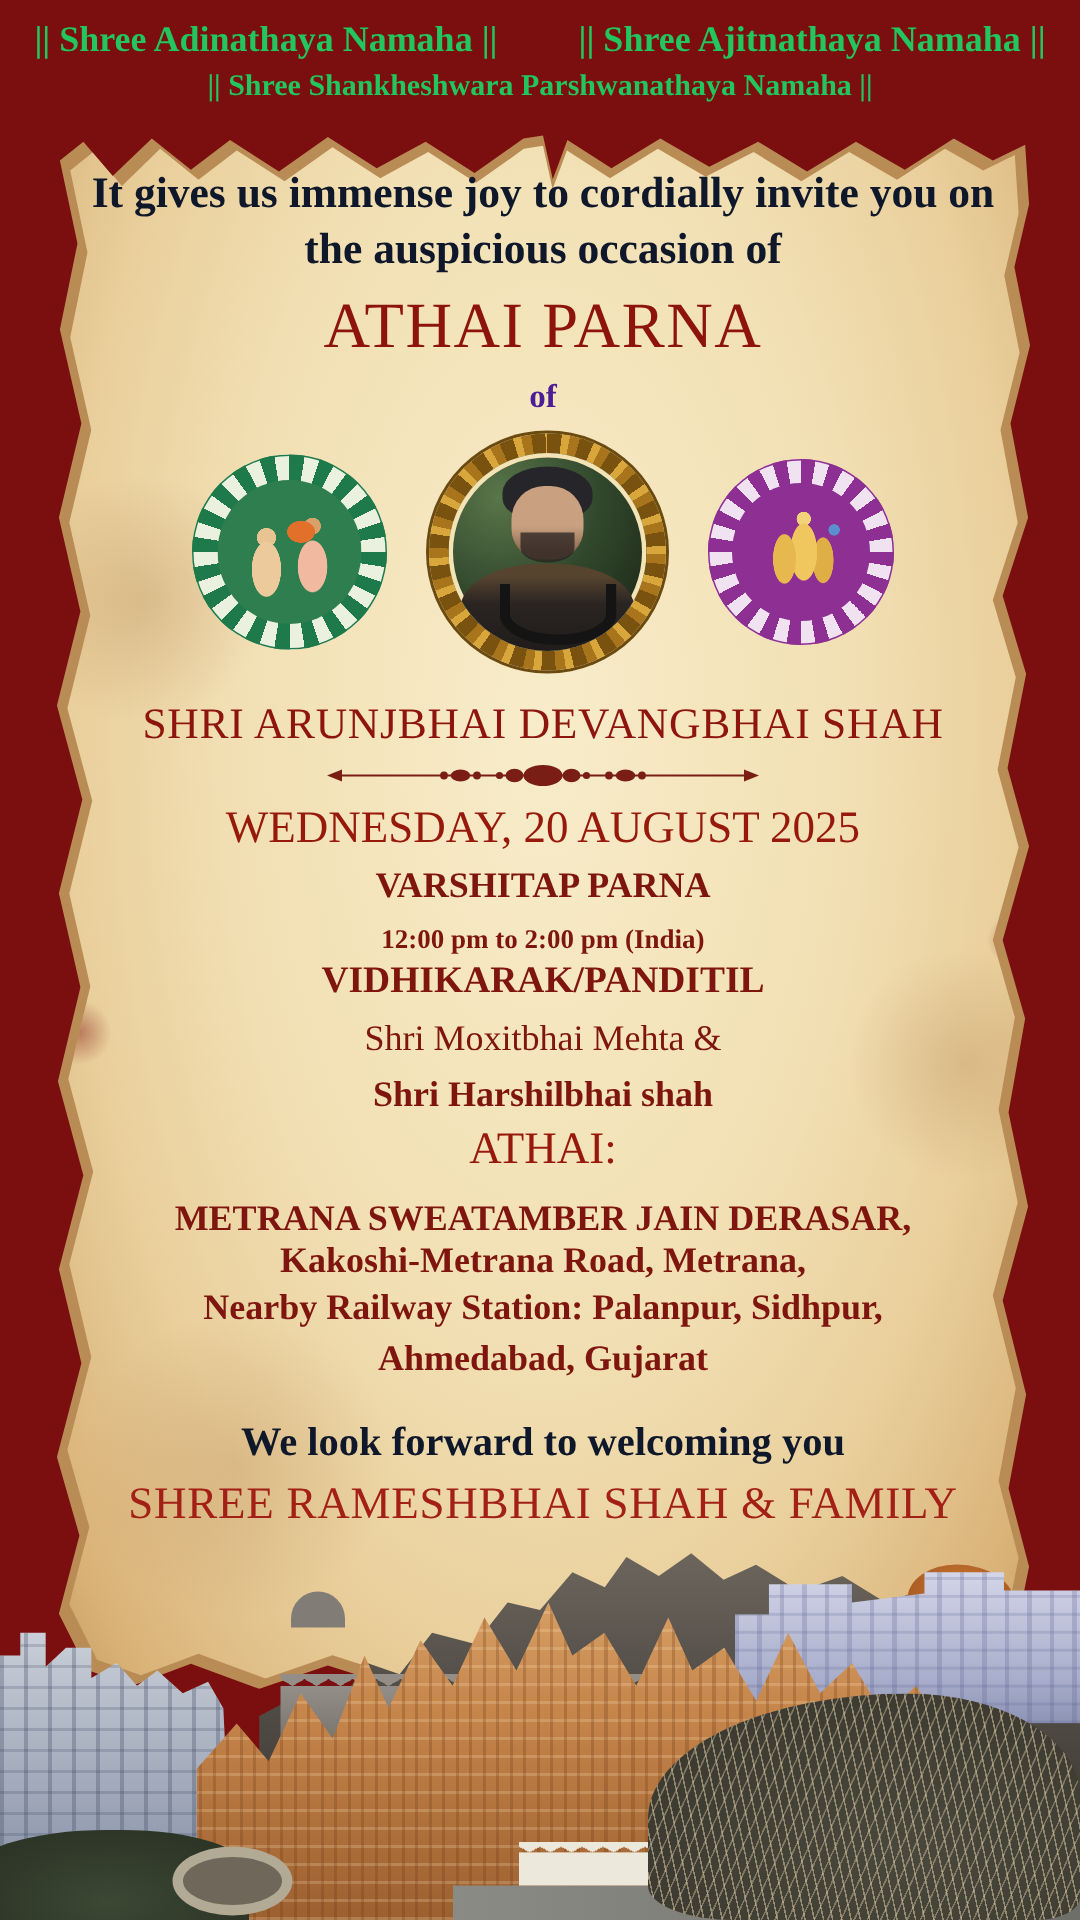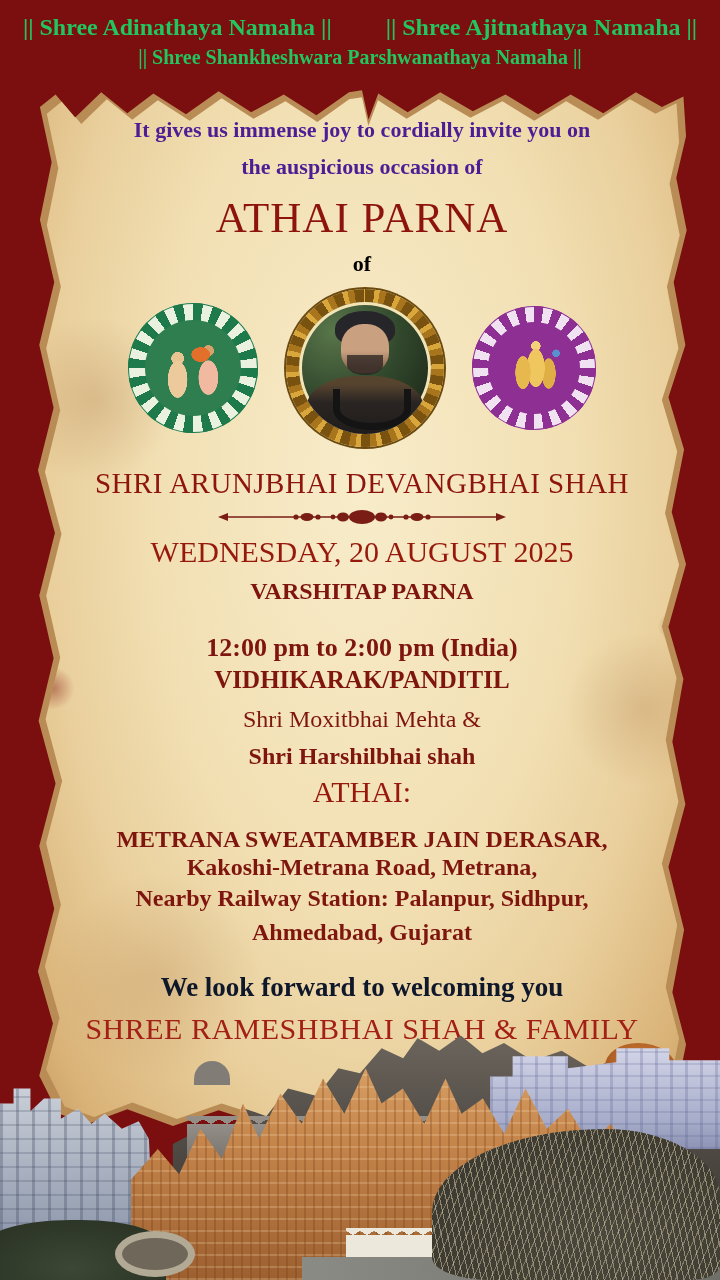--- a/index.html
+++ b/index.html
@@ -23,23 +23,23 @@
     clip-path:inherit;
     background-image:
       radial-gradient(circle at 1.5% 58%, rgba(130,20,15,.45), transparent 2.5%),
       radial-gradient(circle at 99% 52%, rgba(130,20,15,.38), transparent 2%),
       radial-gradient(circle at 8% 30%, rgba(150,90,40,.22), transparent 9%),
       radial-gradient(circle at 94% 60%, rgba(150,90,40,.20), transparent 9%),
       radial-gradient(circle at 18% 86%, rgba(150,90,40,.18), transparent 10%),
       radial-gradient(ellipse at 50% 38%, #f8ecca 0%, #f2e0b4 45%, #e9cf9c 70%, #d9b277 92%, #caa065 100%);
   }
   .parch-content{position:absolute;inset:0;text-align:center;color:#7e150e;}
-  .t-intro{font-size:22px;font-weight:bold;line-height:37px;margin-top:27px;color:#4c1d95;}
+  .t-intro{font-size:29px;font-weight:bold;line-height:37px;margin-top:27px;color:#0f172a;}
   .t-title{font-size:43px;letter-spacing:1px;margin-top:8px;color:#8d140c;}
-  .t-of{font-size:22px;font-weight:bold;margin-top:9px;color:#000000;}
+  .t-of{font-size:22px;font-weight:bold;margin-top:9px;color:#4c1d95;}
   
   .medallions{display:flex;justify-content:center;align-items:center;gap:28px;margin-top:8px;height:166px;}
   .ring{border-radius:50%;display:flex;align-items:center;justify-content:center;}
   .ring-green{width:130px;height:130px;background:repeating-conic-gradient(#1e7a4b 0deg 9deg,#eaf2df 9deg 18deg);box-shadow:0 0 0 1px #1e7a4b inset;}
   .ring-gold{width:158px;height:158px;background:repeating-conic-gradient(#7a5210 0deg 7deg,#d9a63c 7deg 11deg,#a8741c 11deg 16deg);box-shadow:0 0 0 2px #6b4a10;}
   .ring-purple{width:124px;height:124px;background:repeating-conic-gradient(#8e2f93 0deg 9deg,#f0e2f0 9deg 18deg);box-shadow:0 0 0 1px #8e2f93 inset;}
   .inner{border-radius:50%;position:relative;overflow:hidden;}
   .inner-green{width:96px;height:96px;
     background:
       radial-gradient(ellipse 16px 30px at 34% 62%, #ecca9c 60%, transparent 62%),
@@ -61,21 +61,21 @@
   .person-hair{position:absolute;left:27%;top:7%;width:46%;height:27%;background:#26262a;border-radius:50% 50% 42% 42%;}
   .person-face{position:absolute;left:32%;top:17%;width:36%;height:37%;background:linear-gradient(180deg,#c9a181 55%,#8c6a50 88%);border-radius:46% 46% 42% 42%;}
   .person-beard{position:absolute;left:36%;top:40%;width:28%;height:15%;background:rgba(40,34,32,.75);border-radius:0 0 50% 50%;}
   .person-body{position:absolute;left:6%;top:56%;width:88%;height:50%;background:linear-gradient(180deg,#57442f 12%,#2a2523 40%,#1d1a19);border-radius:45% 45% 0 0;}
   .person-phones{position:absolute;left:26%;top:66%;width:48%;height:26%;border:7px solid #141414;border-top:none;border-radius:0 0 50% 50%;}
   
   .t-name{font-size:29px;letter-spacing:.5px;margin-top:16px;color:#8d150e;}
   .divider{margin:8px auto 0;display:block;}
   .t-date{font-size:30px;margin-top:9px;color:#97190c;}
   .t-parna{font-size:24px;font-weight:bold;margin-top:9px;}
-  .t-time{font-size:26px;font-weight:bold;margin-top:28px;}
+  .t-time{font-size:18px;font-weight:bold;margin-top:11px;}
   .t-vidhi{font-size:25px;font-weight:bold;margin-top:3px;}
   .t-pandit{font-size:24px;font-weight:normal;margin-top:12px;}
   .t-pandit2{font-size:24px;font-weight:bold;margin-top:10px;}
   .t-venue-label{font-size:30px;margin-top:5px;color:#97190c;}
   .t-venue1{font-size:24px;font-weight:bold;margin-top:17px;}
   .t-venue2{font-size:24px;font-weight:bold;margin-top:1px;}
   .t-venue3{font-size:24px;font-weight:bold;margin-top:4px;}
   .t-venue4{font-size:24px;font-weight:bold;margin-top:7px;}
   .t-closing{font-size:27px;font-weight:bold;margin-top:26px;color:#0f172a;}
   .t-family{font-size:30px;margin-top:9px;color:#a32017;letter-spacing:.5px;}

